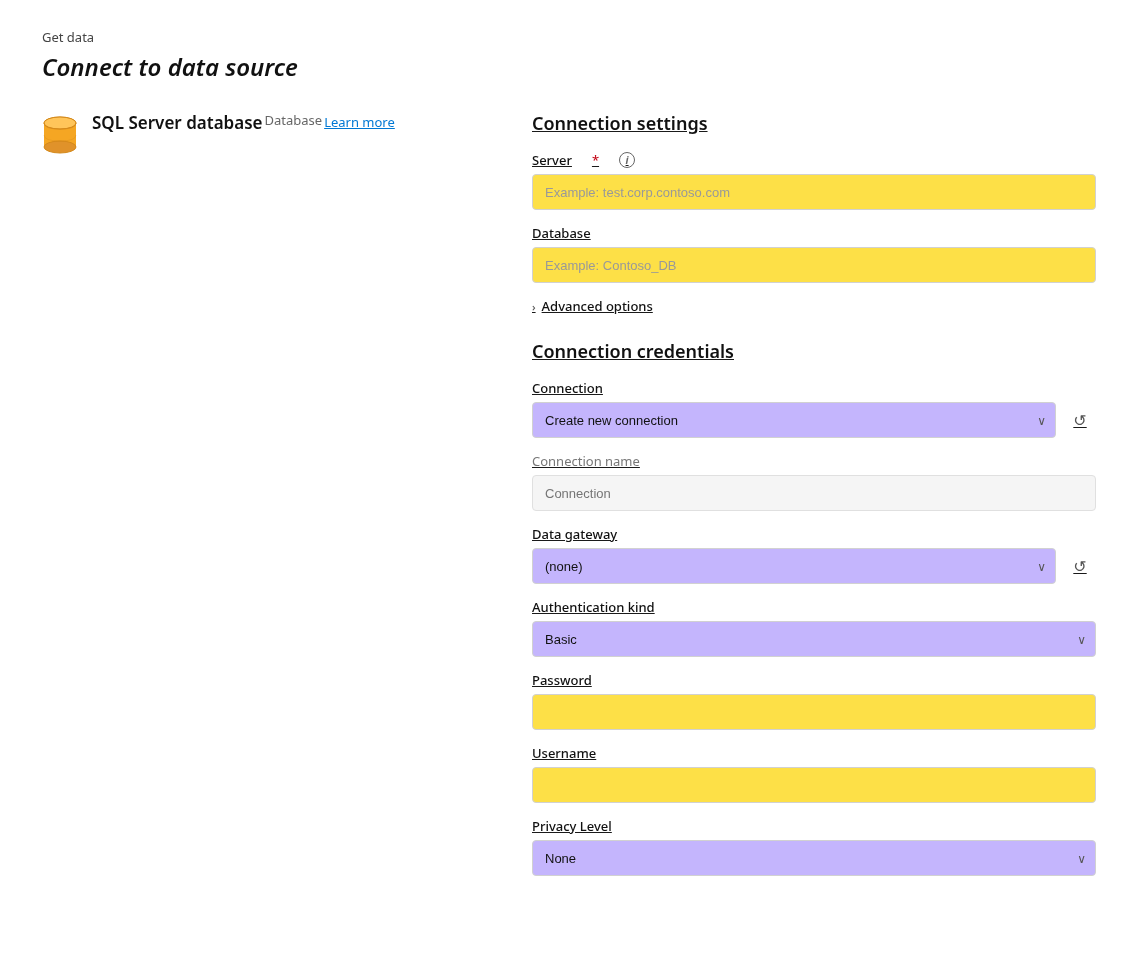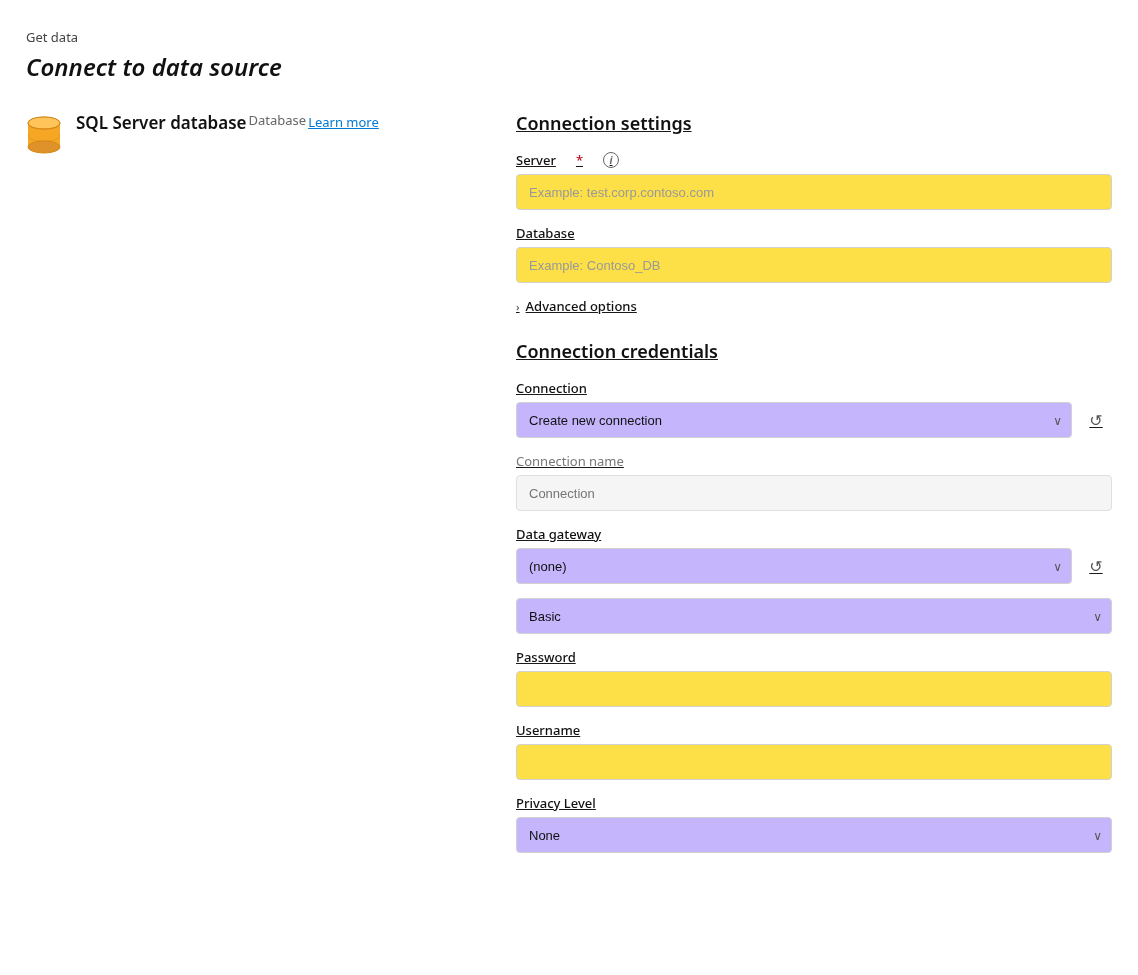--- a/index.html
+++ b/index.html
@@ -5,21 +5,21 @@
     * { box-sizing: border-box; margin: 0; padding: 0; }
     body {
       font-family: "Segoe UI", system-ui, -apple-system, sans-serif;
       background: #ffffff;
       color: #1a1a1a;
       font-size: 14px;
       width: 1138px;
       min-height: 975px;
     }
     .page {
-      padding: 28px 26px;
+      padding: 28px 42px;
       display: flex;
       flex-direction: column;
       gap: 0;
     }
     .get-data-label {
       font-size: 13px;
       color: #444;
       margin-bottom: 4px;
     }
     .page-title {
@@ -300,20 +300,21 @@
               <select class="dropdown">
                 <option>(none)</option>
               </select>
               <span class="select-chevron">∨</span>
             </div>
             <button class="refresh-btn" title="Refresh">↺</button>
           </div>
         </div>
 
         <div class="field-group">
+          <div class="field-label">Authentication kind</div>
           <div class="select-wrapper">
             <select class="dropdown">
               <option>Basic</option>
             </select>
             <span class="select-chevron">∨</span>
           </div>
         </div>
 
         <div class="field-group">
           <div class="field-label">Password</div>

